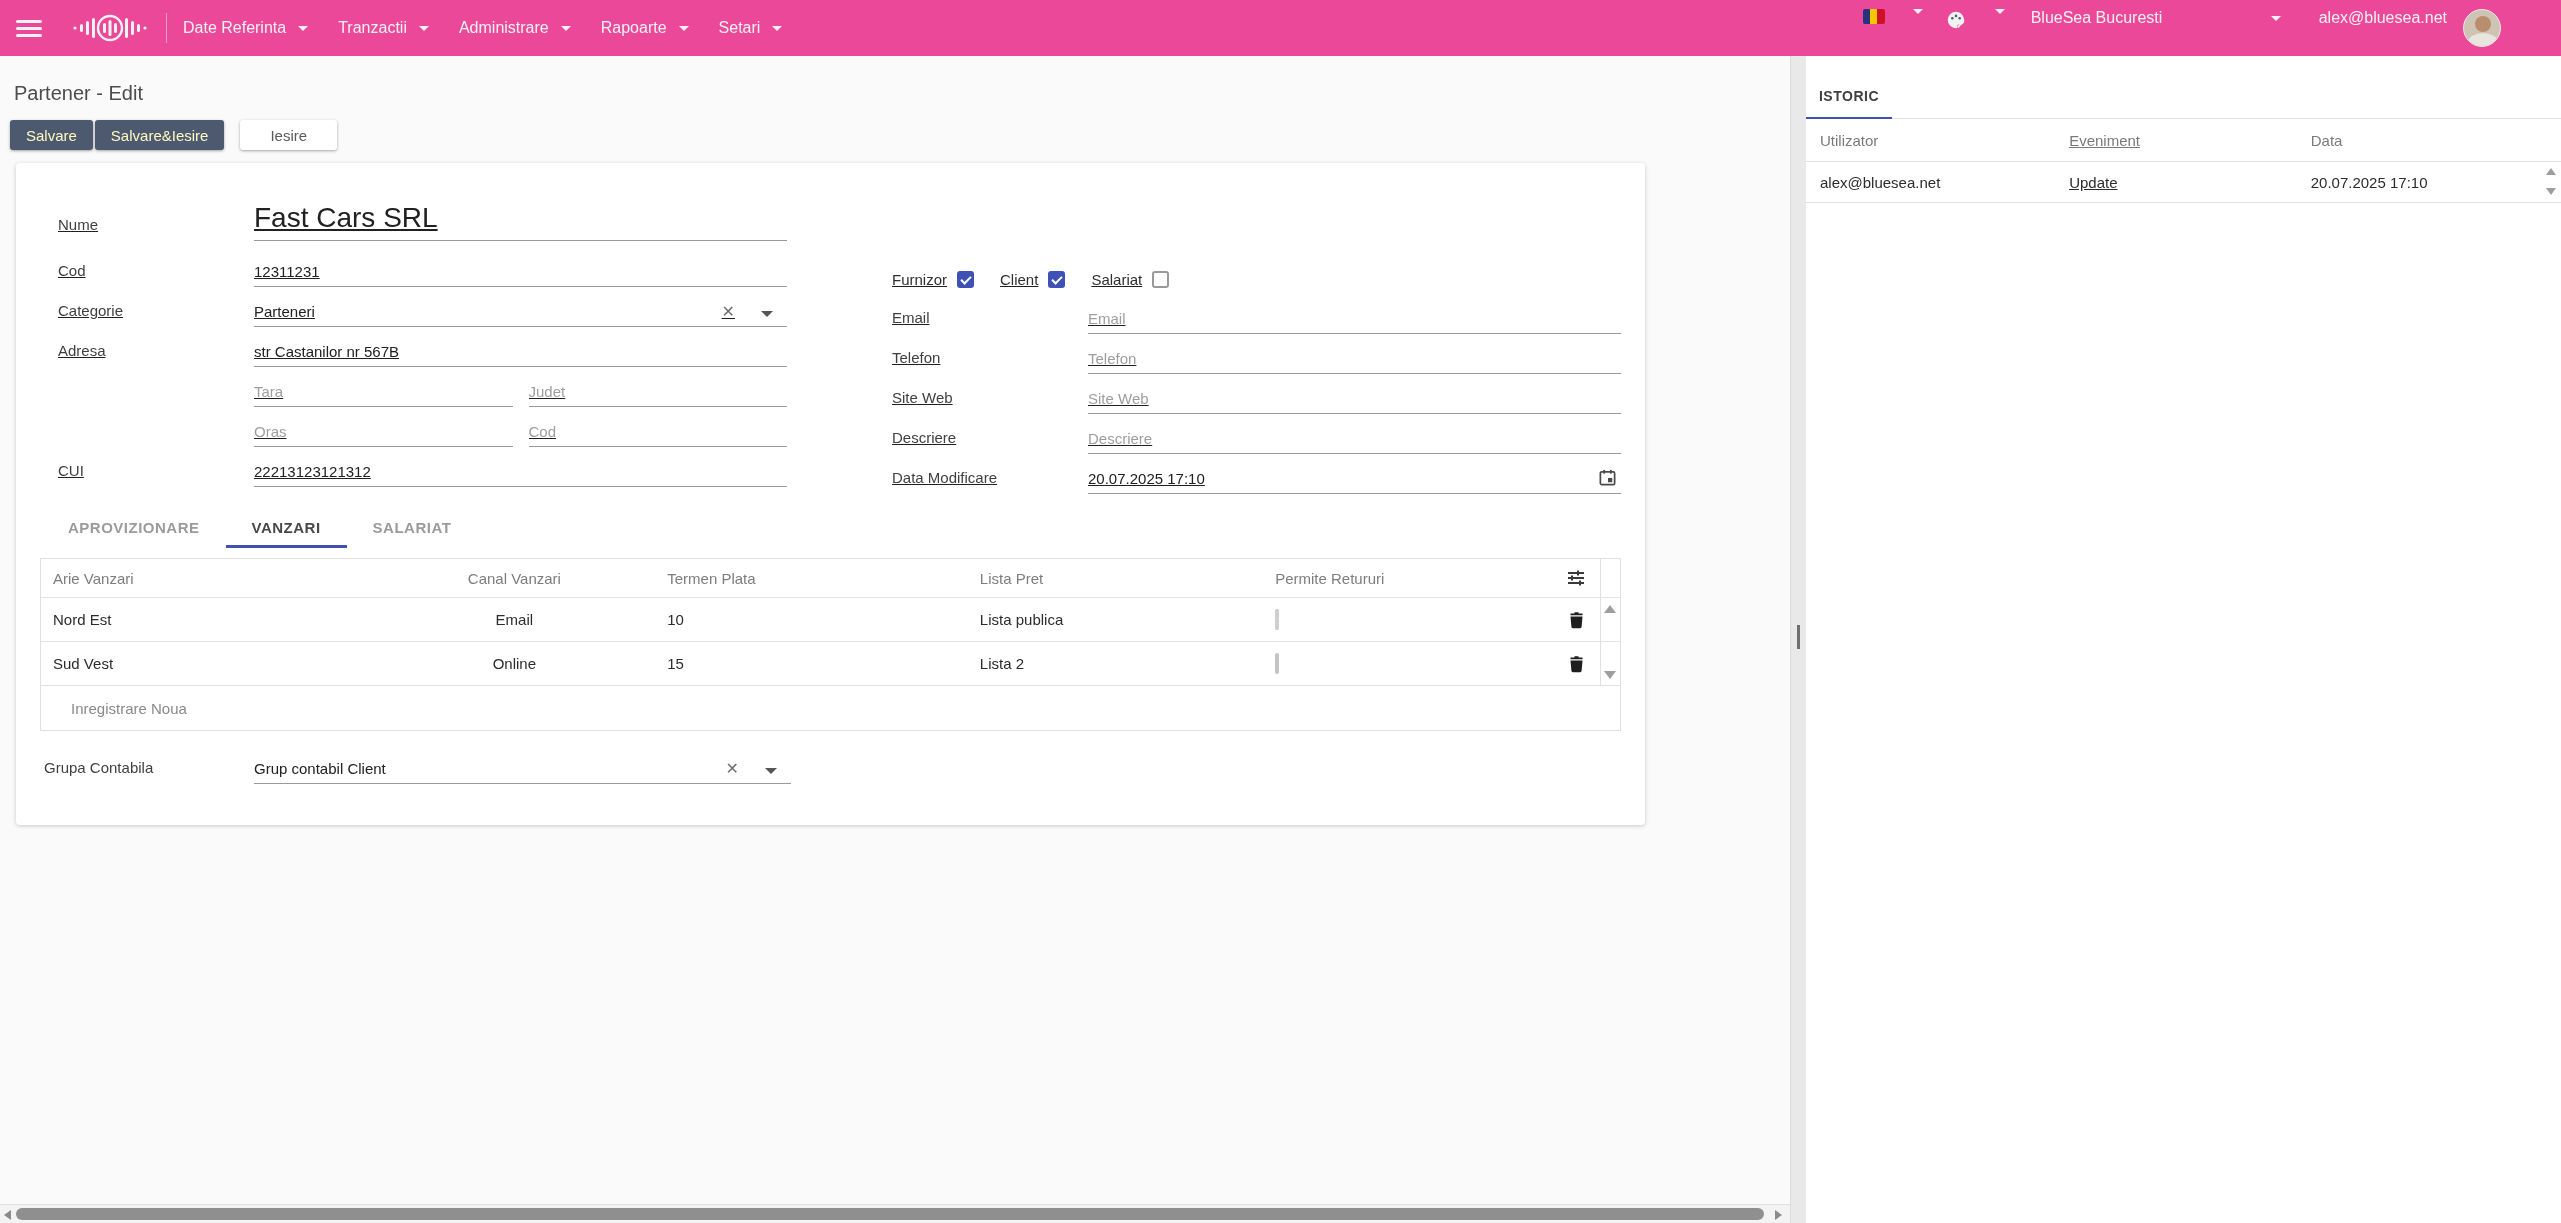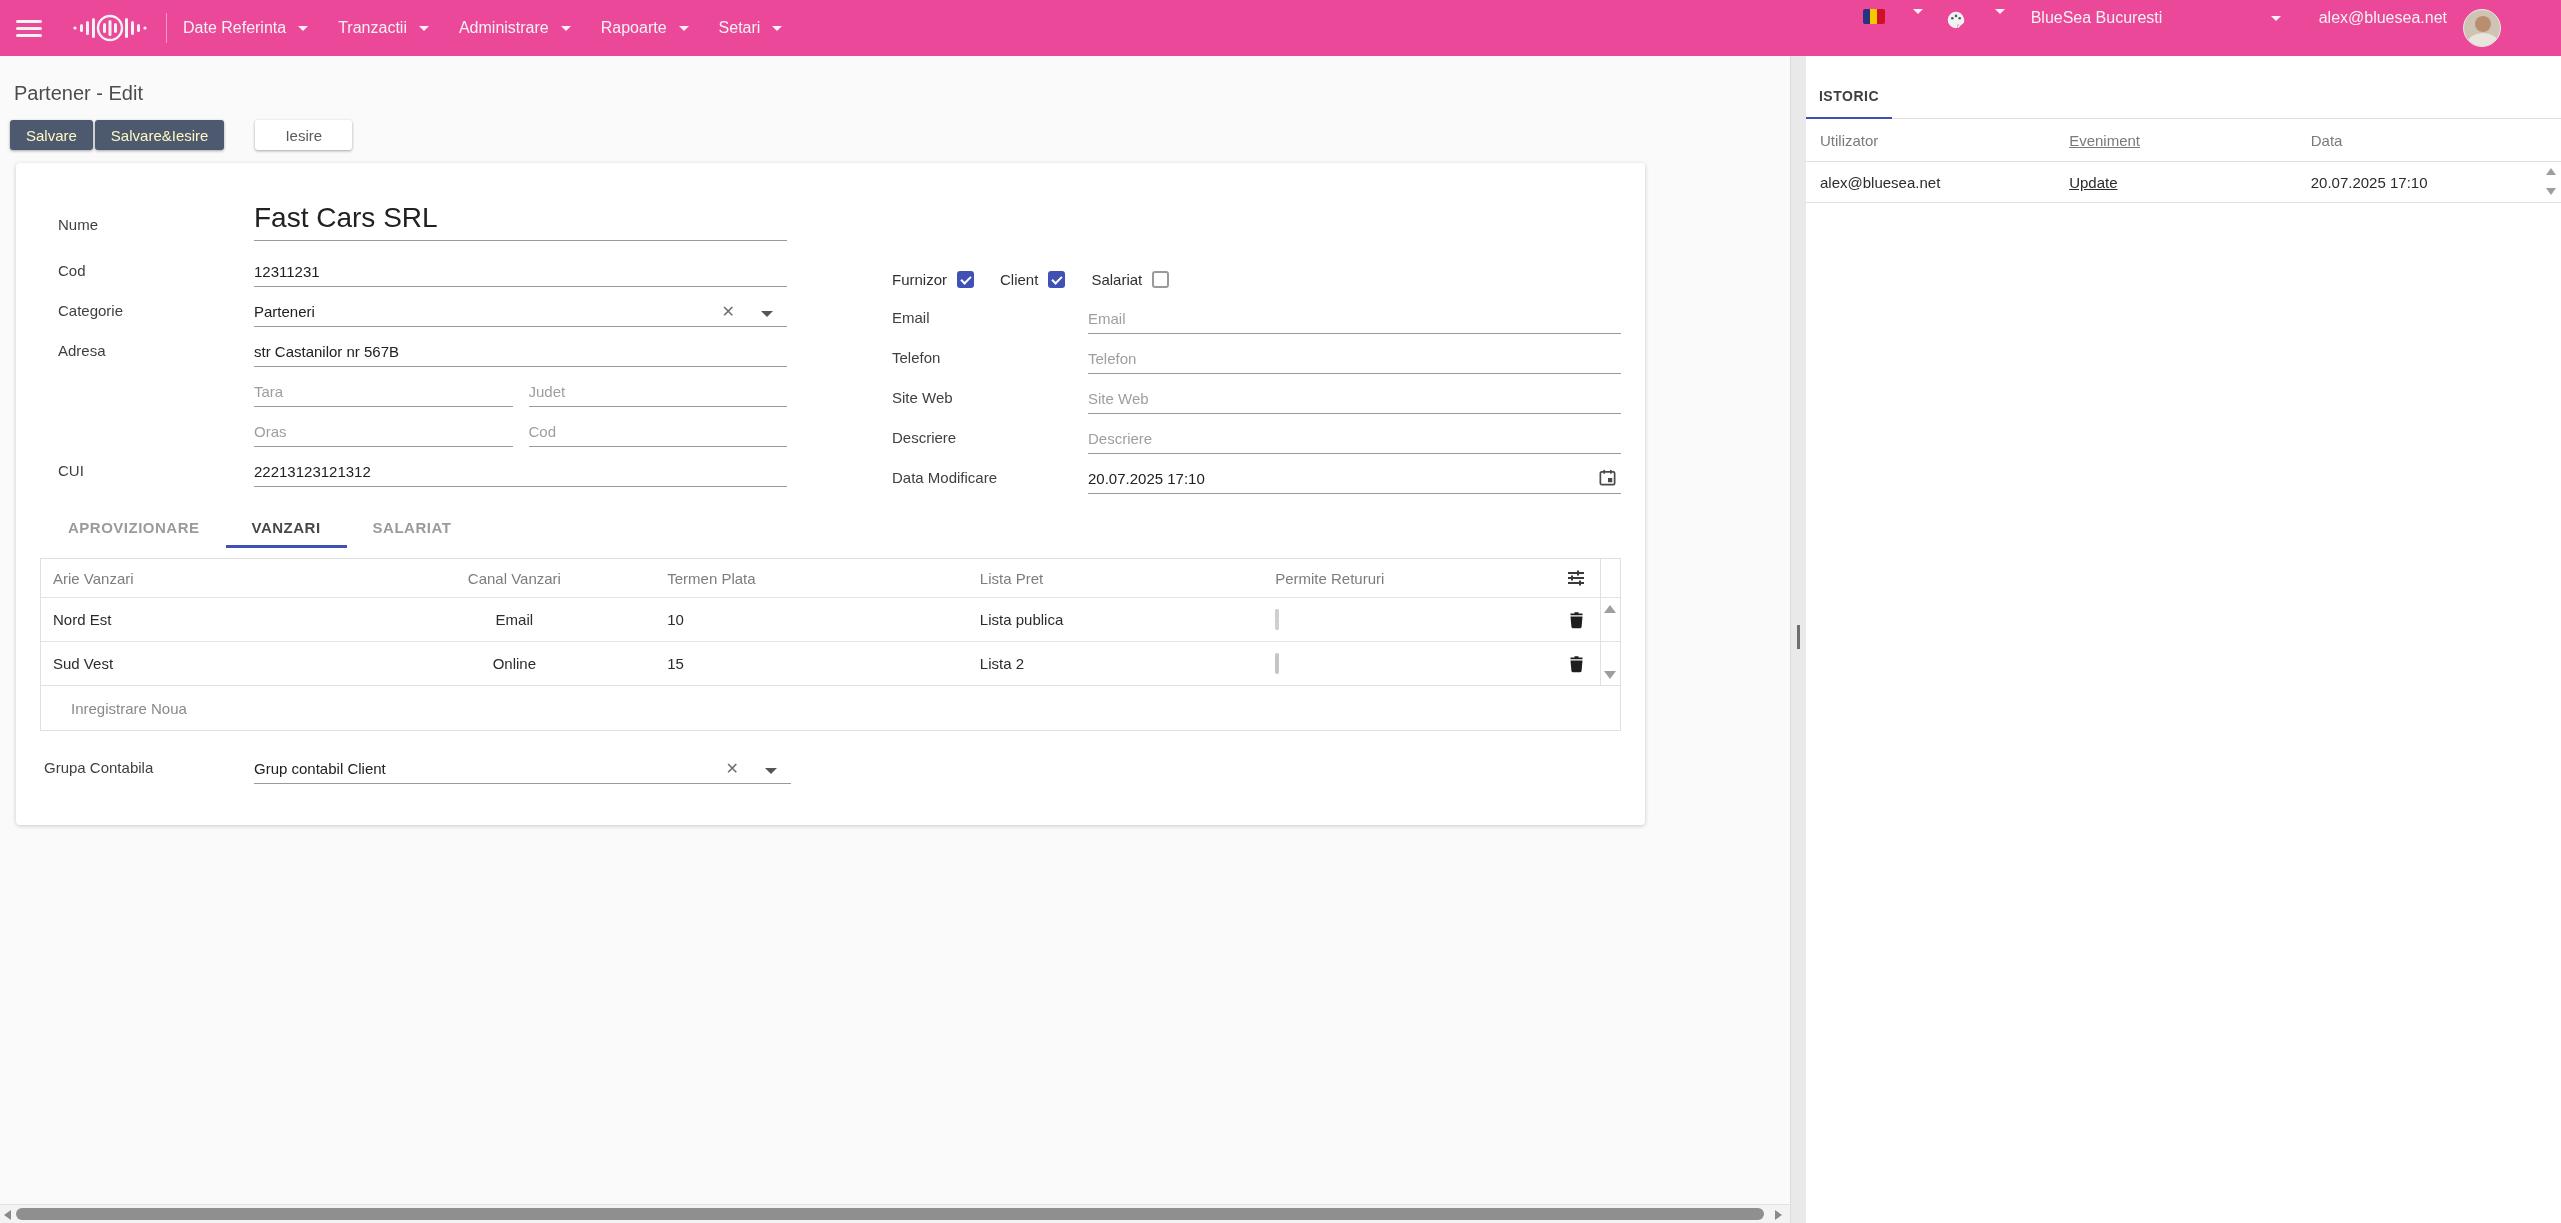--- a/index.html
+++ b/index.html
@@ -44,27 +44,27 @@
 
   
   .page-title { margin:26px 0 0 14px; font-size:20px; color:#4c4c4c; }
   .actions { margin:15px 0 0 10px; display:flex; align-items:center; }
   .btn {
     height:30px; border:none; border-radius:3px; font-family:inherit; font-size:15px;
     padding:0 16px; display:inline-flex; align-items:center; cursor:pointer;
     box-shadow:0 1px 3px rgba(0,0,0,.35);
   }
   .btn-dark { background:#4d596e; color:#fef9c3; margin-right:2px; }
-  .btn-light { background:#ffffff; color:#5a5a5a; margin-left:29px; padding:0 30px; }
+  .btn-light { background:#ffffff; color:#5a5a5a; margin-left:14px; padding:0 30px; }
 
   .card {
     margin:13px 0 0 16px; width:1629px; height:662px; background:#fff;
     border-radius:4px; box-shadow:0 1px 4px rgba(0,0,0,.2); padding:22px 24px 0;
   }
-  .form-grid { display:grid; grid-template-columns:1fr 1fr; column-gap:105px; padding-left:18px; }
+  .form-grid { display:grid; grid-template-columns:1fr 1fr; column-gap:105px; padding-left:18px;text-decoration:underline; }
   .f-row { display:flex; align-items:flex-end; height:40px; }
   .f-row.tall { height:56px; margin-bottom:6px; }
   .f-label { width:196px; flex:none; font-size:15px; color:#3f3f3f; padding-bottom:8px; }
   .f-input {
     flex:1; border-bottom:1px solid #9a9a9a; padding-bottom:6px;
     display:flex; align-items:flex-end; min-width:0; position:relative;
   }
   input.bare {
     border:none; outline:none; background:transparent; font-family:inherit;
     width:100%; padding:0; color:#212121; font-size:15px;

